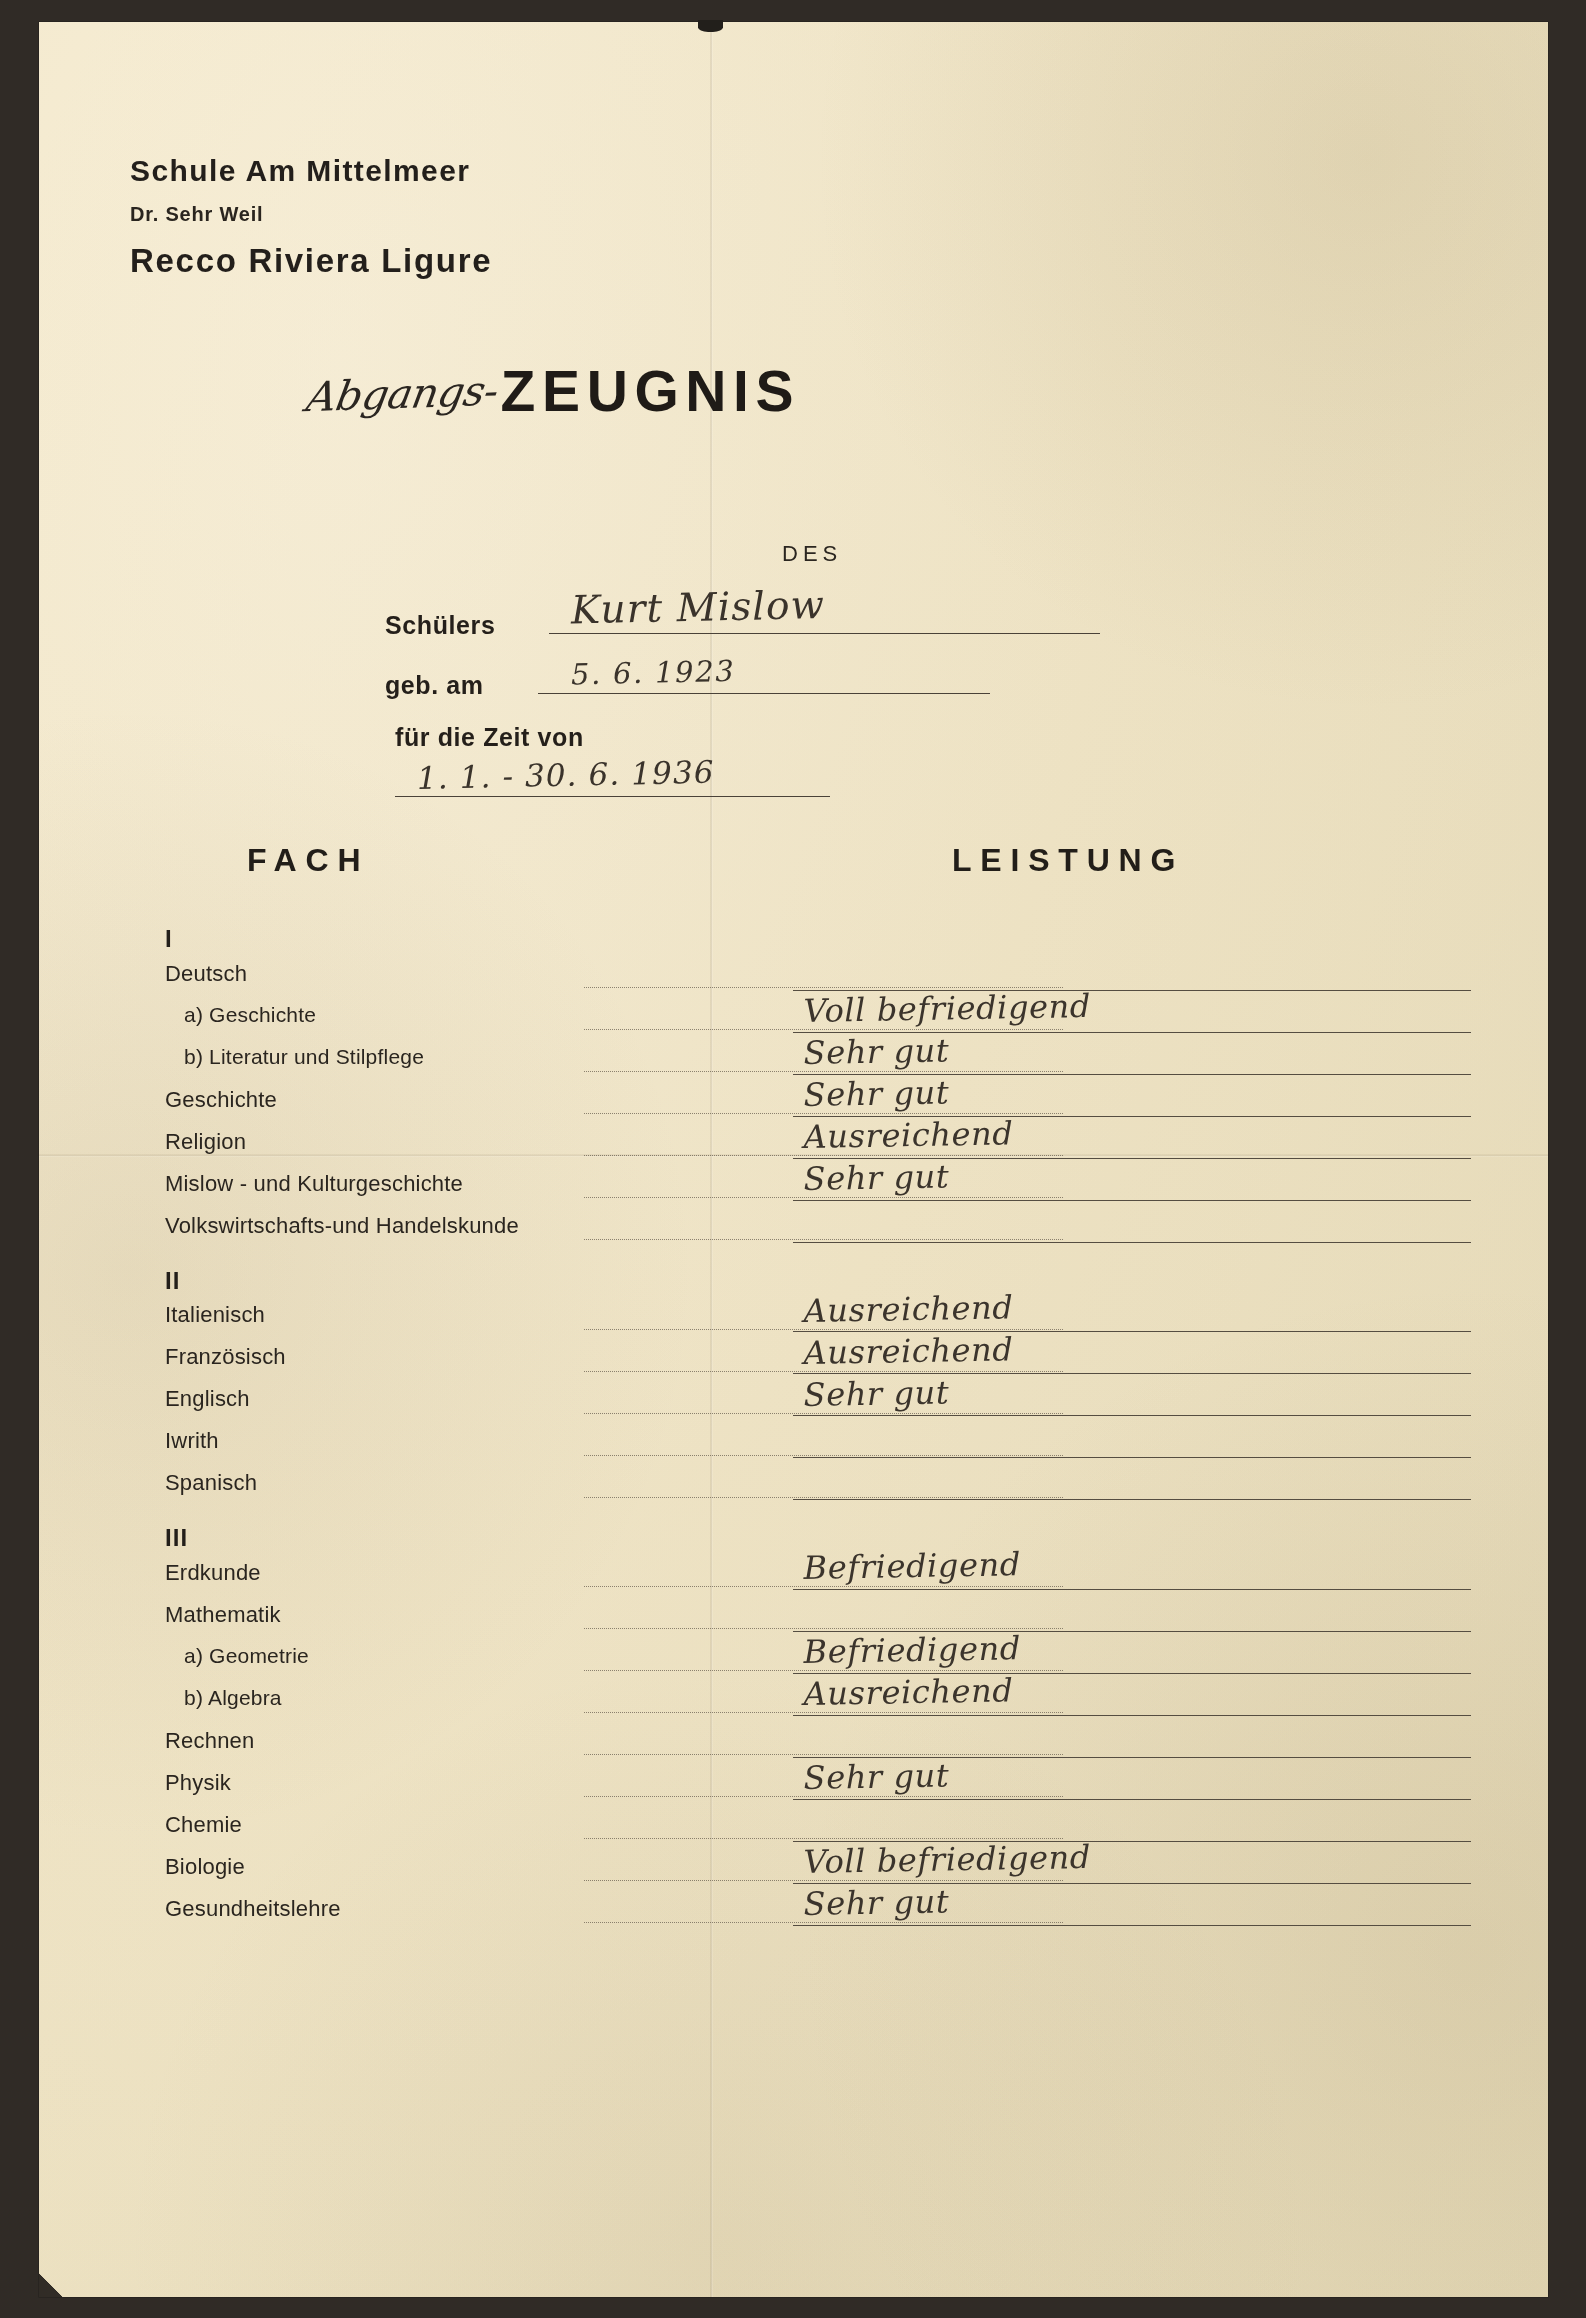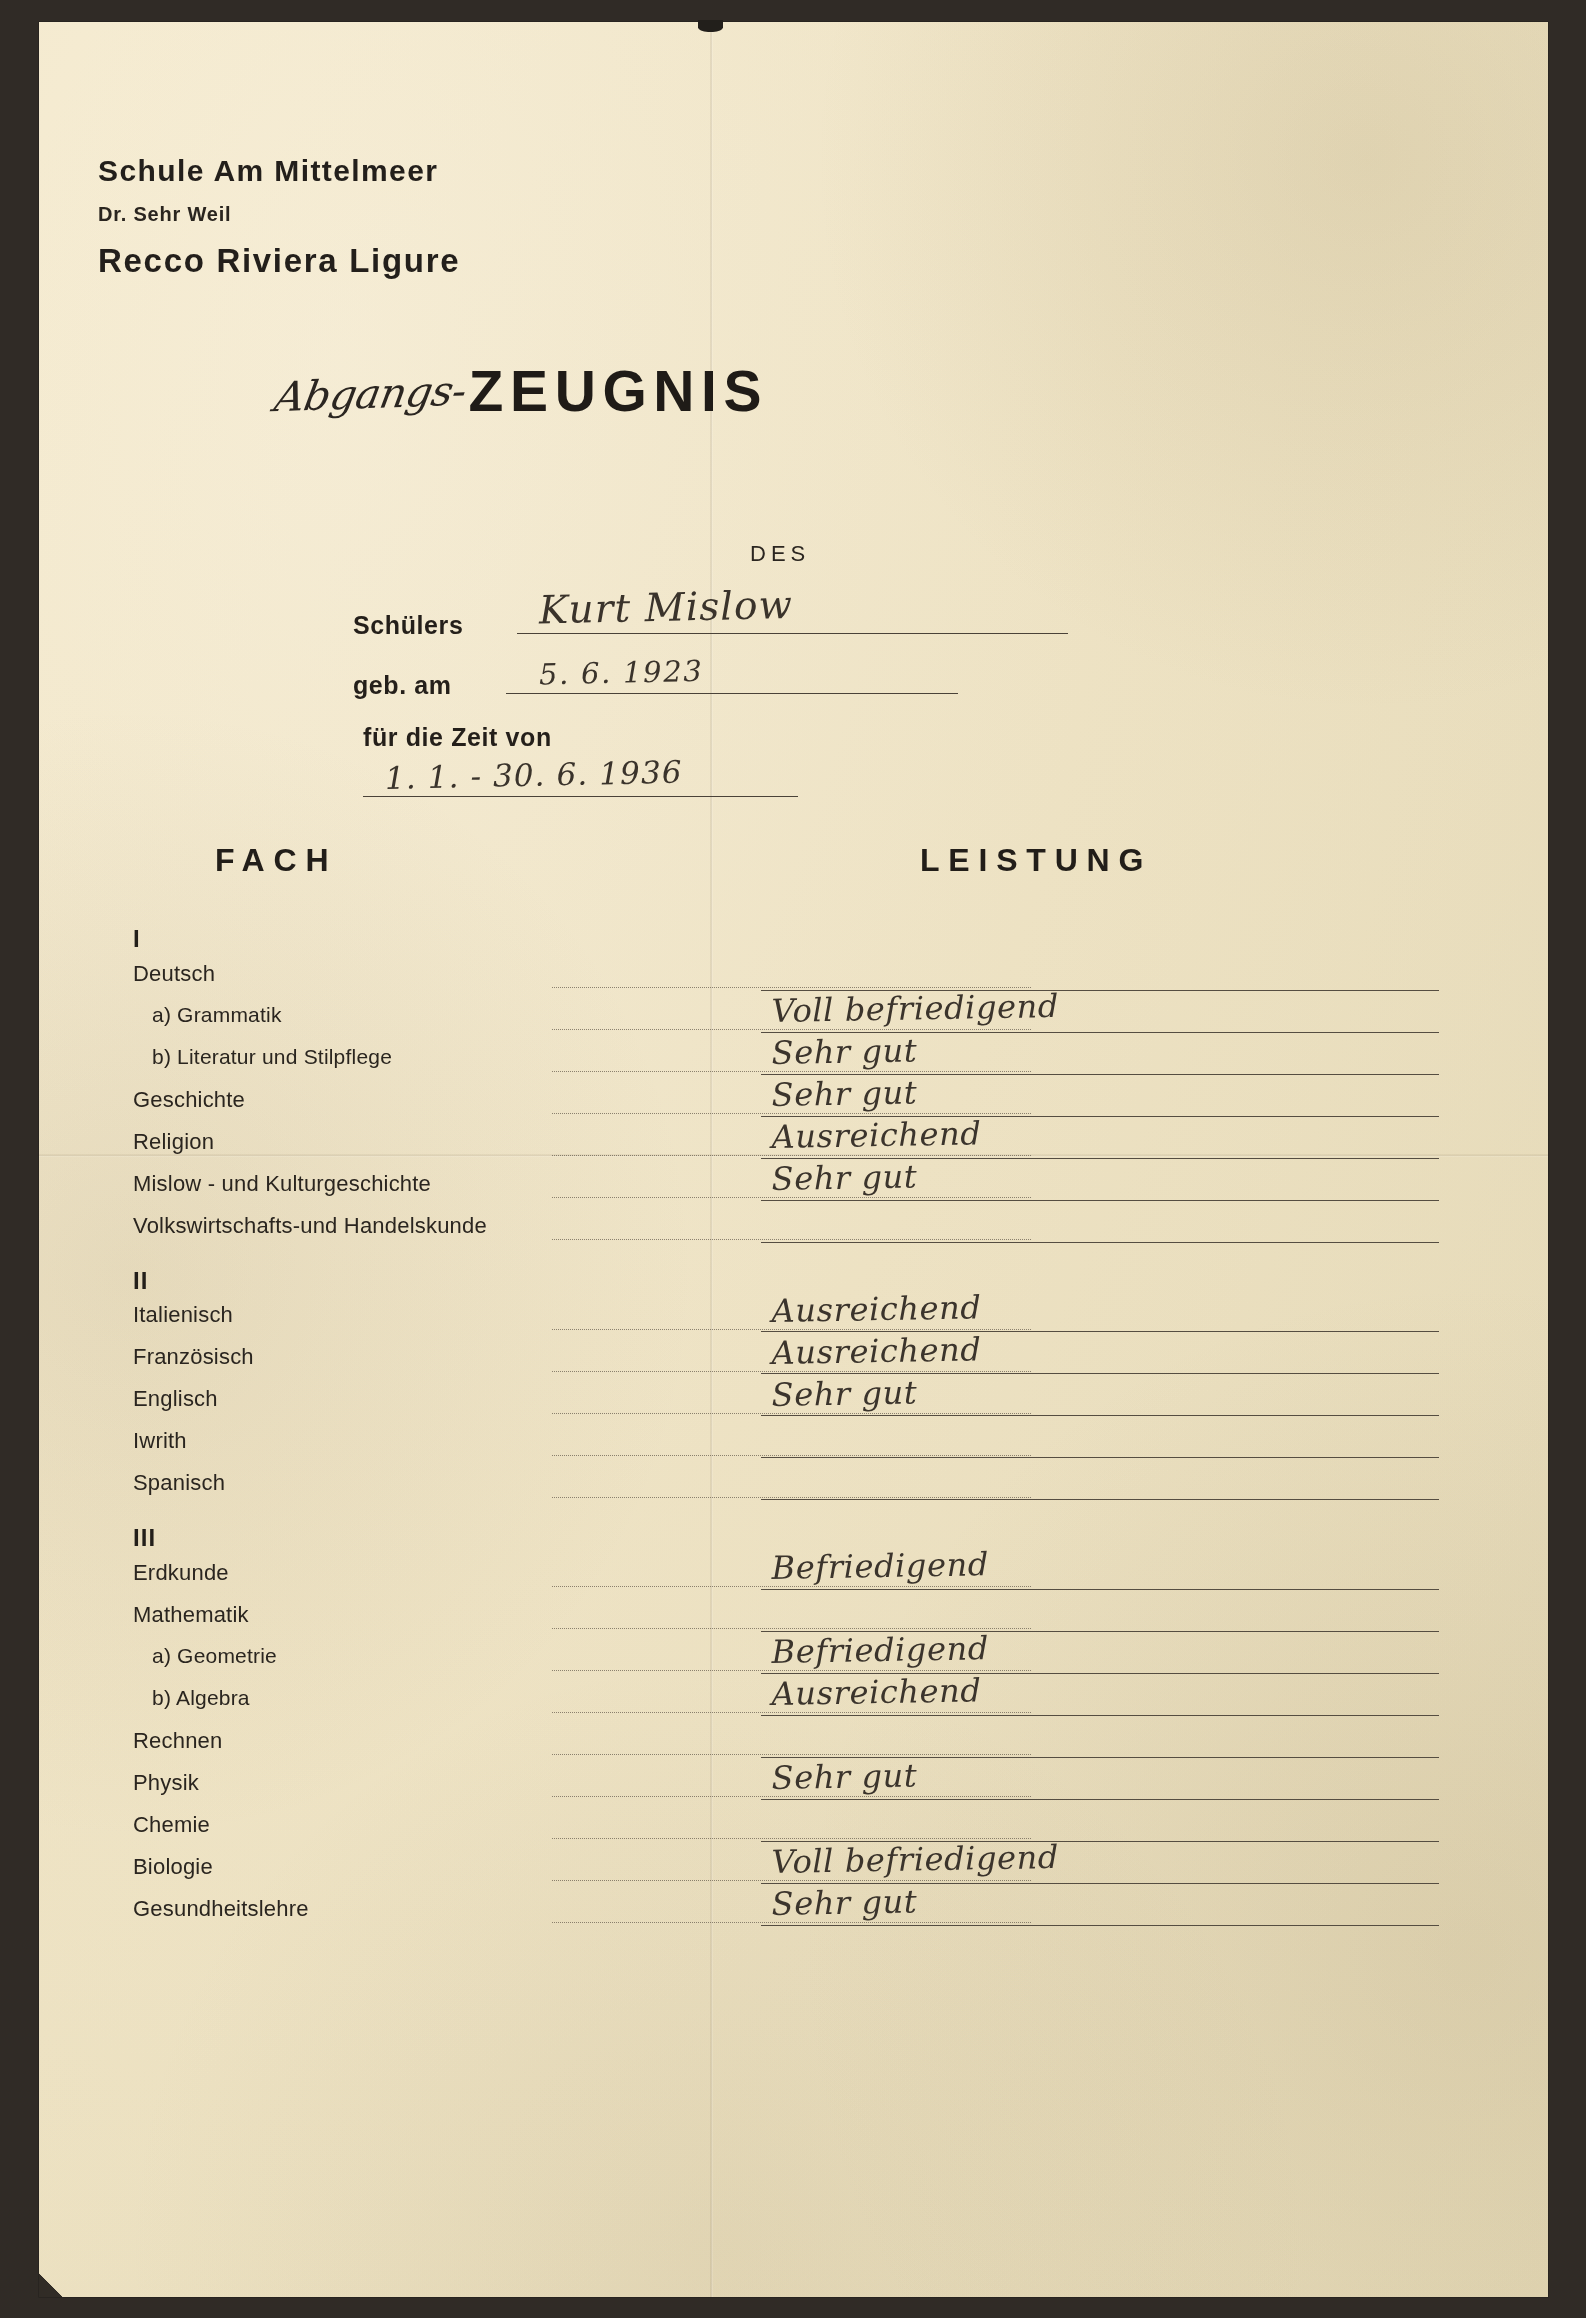--- a/index.html
+++ b/index.html
@@ -96,20 +96,21 @@
     width: 66px;
     height: 61px;
     background: linear-gradient(45deg, #312c26 0 16.5px, rgba(0,0,0,0) 17px);
     pointer-events: none;
   }
 
   .content {
     position: absolute;
     inset: 0;
     color: #2a2520;
+    margin-left: 32px;
   }
 
   
   .school-name {
     position: absolute;
     left: 59px;
     top: 132px;
     font-family: "Liberation Sans", sans-serif;
     font-weight: bold;
     font-size: 30px;
@@ -335,21 +336,21 @@
     <div class="col-leistung">LEISTUNG</div>
 
     <div class="table" id="grades-table">
         <div class="grp-num">I</div>
         <div class="row">
           <div class="subject">Deutsch</div>
           <div class="dots"></div>
           <div class="gradeline"></div>
         </div>
         <div class="row">
-          <div class="subject indent">a) Grammatik</div>
+          <div class="subject indent">a) Geschichte</div>
           <div class="dots"></div>
           <div class="gradeline"></div>
           <div class="grade hand">Voll befriedigend</div>
         </div>
         <div class="row">
           <div class="subject indent">b) Literatur und Stilpflege</div>
           <div class="dots"></div>
           <div class="gradeline"></div>
           <div class="grade hand">Sehr gut</div>
         </div>

